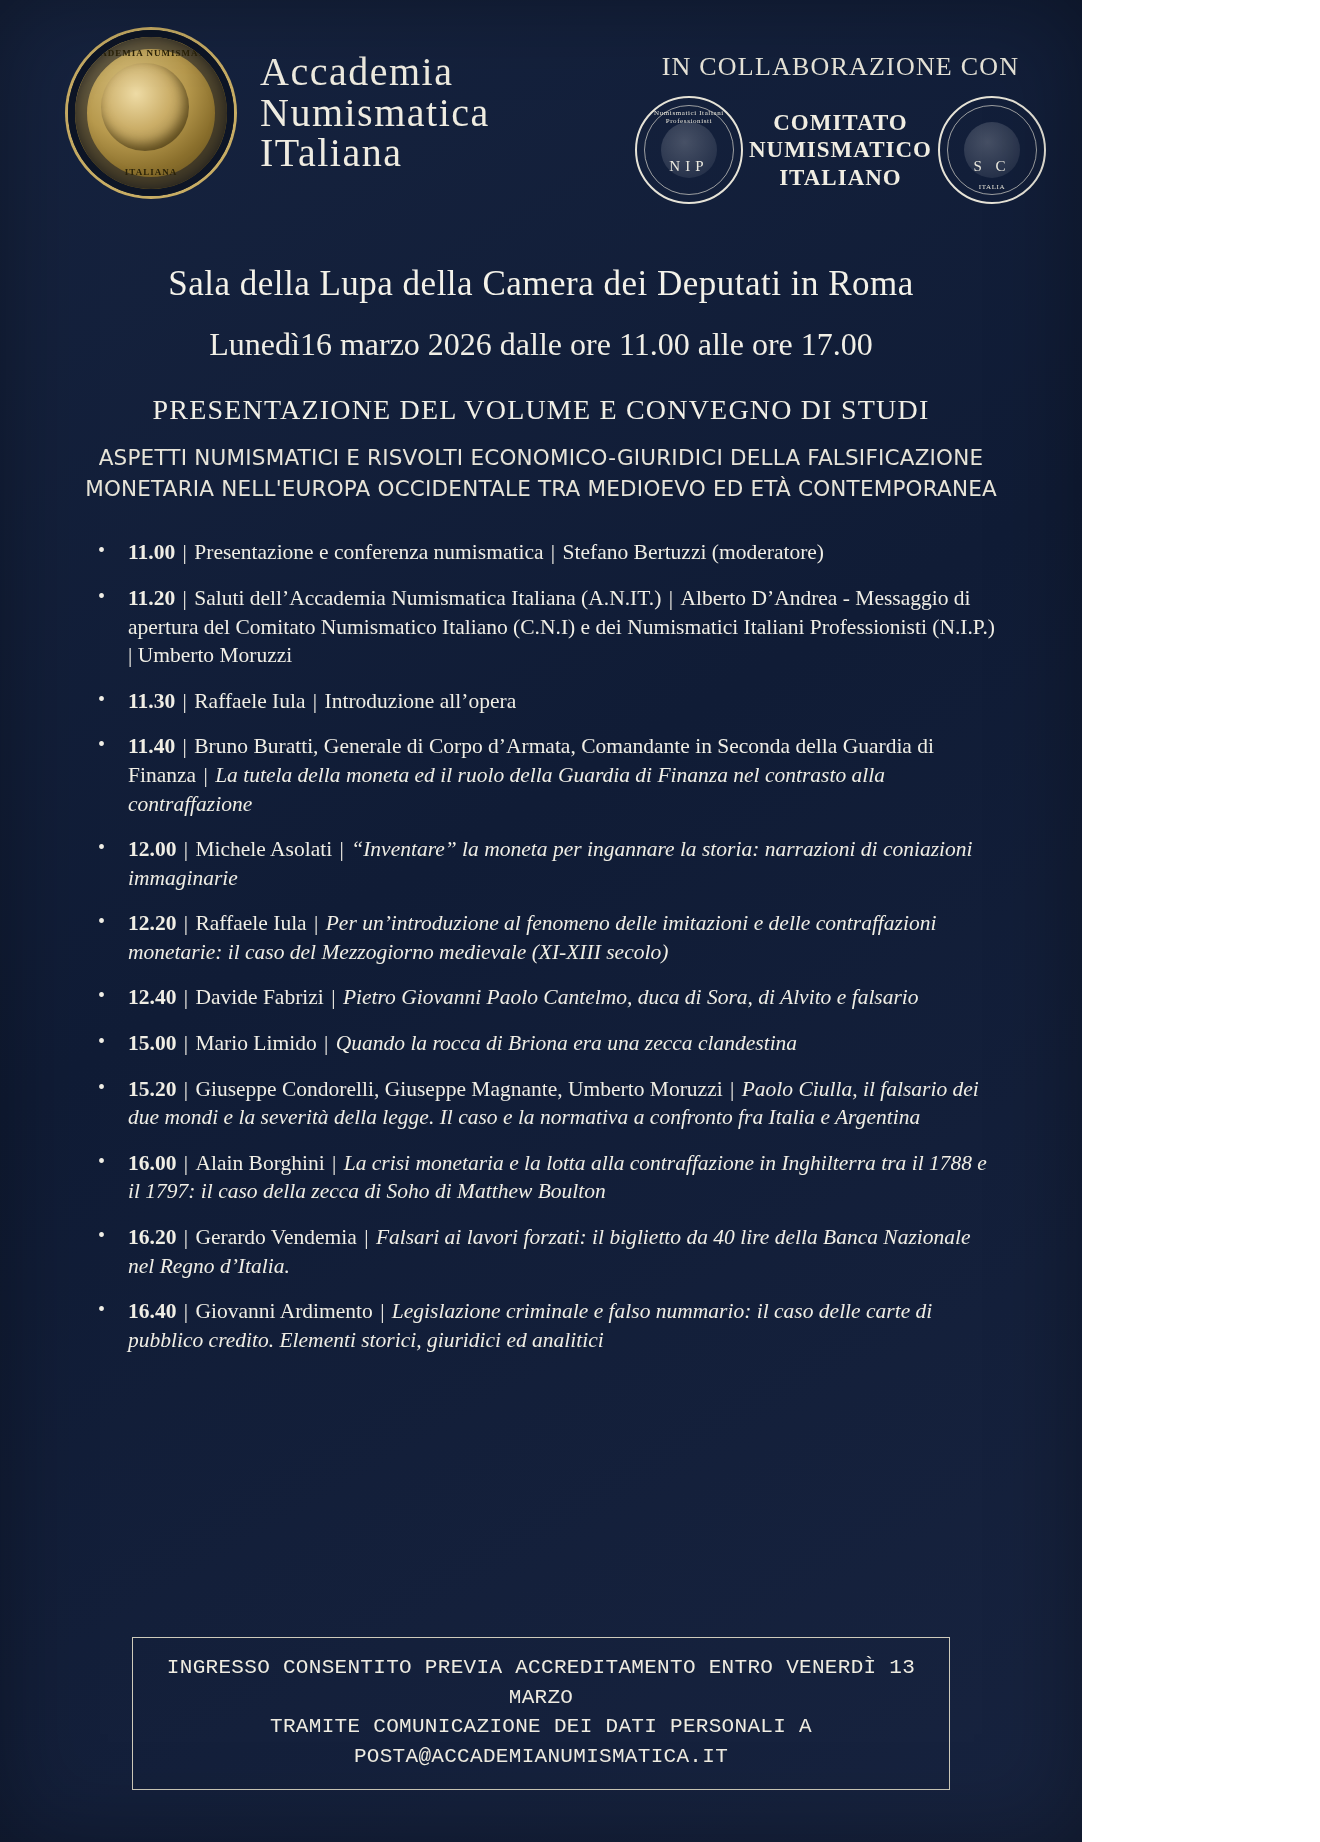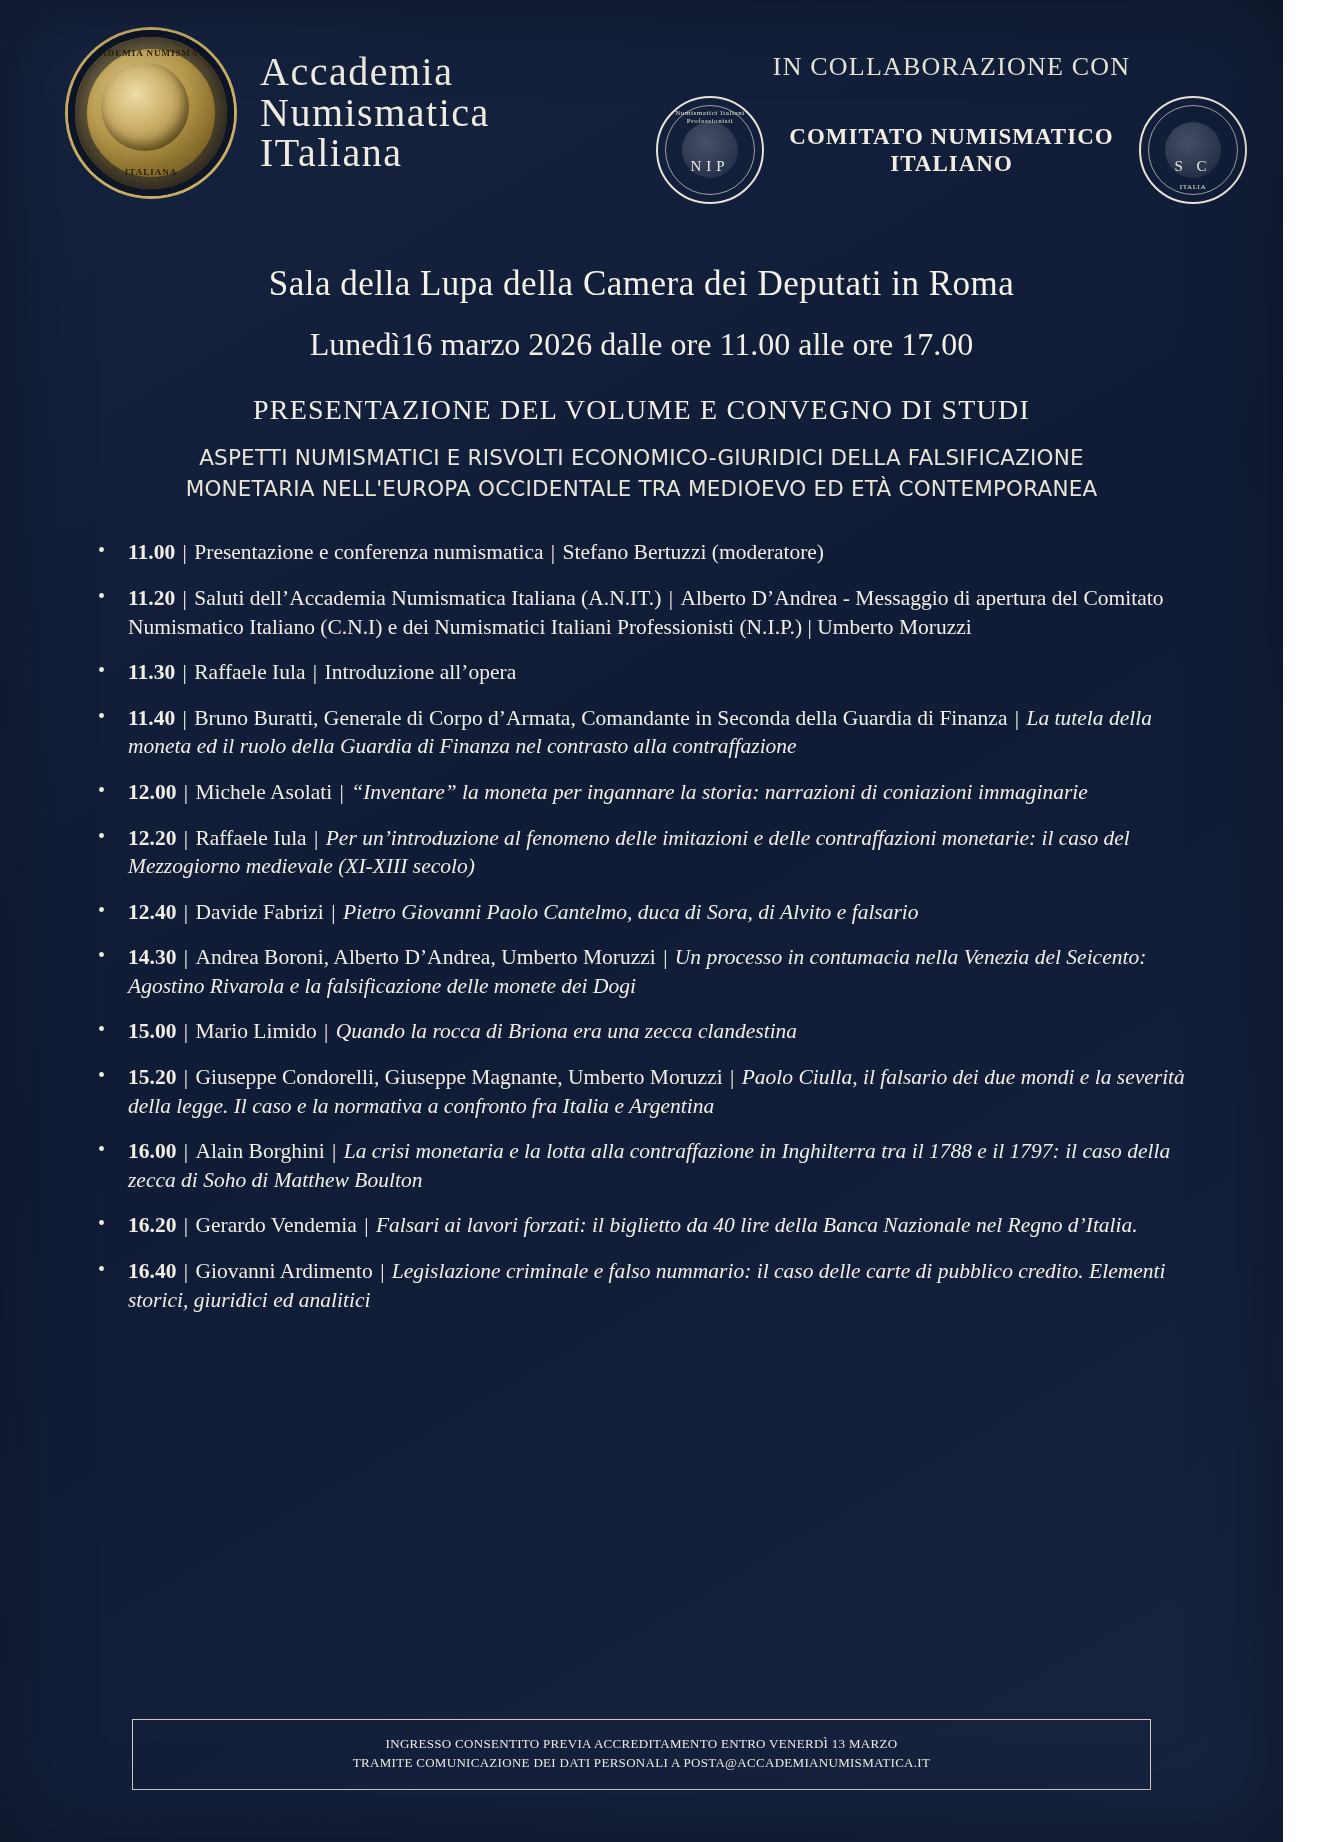--- a/index.html
+++ b/index.html
@@ -8,21 +8,21 @@
     background: #ffffff;
   }
   body {
     width: 1320px;
     height: 1842px;
     font-family: "Liberation Serif", serif;
     overflow: hidden;
   }
   #poster {
     position: relative;
-    width: 1283px;
+    width: 1082px;
     height: 1842px;
     margin: 0;
     background: #132140;
     background: linear-gradient(150deg, #16233f 0%, #101c36 45%, #17233f 100%);
     color: #f2f0e8;
     box-sizing: border-box;
     padding: 0 36px;
   }
   #poster:after {
     content: "";
@@ -239,22 +239,22 @@
   .footer {
     position: absolute;
     left: 132px;
     right: 132px;
     bottom: 52px;
     border: 1.5px solid #cfcbbb;
     padding: 15px 10px 17px 10px;
     text-align: center;
   }
   .footer div {
-    font-family: Liberation Serif, serif;
-    font-size: 13px;
+    font-family: Liberation Mono, monospace;
+    font-size: 21px;
     letter-spacing: 0.3px;
     line-height: 1.42;
     color: #efece1;
   }
 </style>
 </head>
 <body>
 
 <div id="poster">
 
@@ -301,21 +301,20 @@
   </div>
 
   <ul class="program" id="program-list">
       <li><span class="time">11.00</span><span class="sep"> | </span><span>Presentazione e conferenza numismatica</span><span class="sep"> | </span><span>Stefano Bertuzzi (moderatore)</span></li>
       <li><span class="time">11.20</span><span class="sep"> | </span><span>Saluti dell’Accademia Numismatica Italiana (A.N.IT.)</span><span class="sep"> | </span><span>Alberto D’Andrea - Messaggio di apertura del Comitato Numismatico Italiano (C.N.I) e dei Numismatici Italiani Professionisti (N.I.P.) | Umberto Moruzzi</span></li>
       <li><span class="time">11.30</span><span class="sep"> | </span><span>Raffaele Iula</span><span class="sep"> | </span><span>Introduzione all’opera</span></li>
       <li><span class="time">11.40</span><span class="sep"> | </span><span>Bruno Buratti, Generale di Corpo d’Armata, Comandante in Seconda della Guardia di Finanza</span><span class="sep"> | </span><span class="talk">La tutela della moneta ed il ruolo della Guardia di Finanza nel contrasto alla contraffazione</span></li>
       <li><span class="time">12.00</span><span class="sep"> | </span><span>Michele Asolati</span><span class="sep"> | </span><span class="talk">“Inventare” la moneta per ingannare la storia: narrazioni di coniazioni immaginarie</span></li>
       <li><span class="time">12.20</span><span class="sep"> | </span><span>Raffaele Iula</span><span class="sep"> | </span><span class="talk">Per un’introduzione al fenomeno delle imitazioni e delle contraffazioni monetarie: il caso del Mezzogiorno medievale (XI-XIII secolo)</span></li>
       <li><span class="time">12.40</span><span class="sep"> | </span><span>Davide Fabrizi</span><span class="sep"> | </span><span class="talk">Pietro Giovanni Paolo Cantelmo, duca di Sora, di Alvito e falsario</span></li>
-      <li><span class="time">14.30</span><span class="sep"> | </span><span>Andrea Boroni, Alberto D’Andrea, Umberto Moruzzi</span><span class="sep"> | </span><span class="talk">Un processo in contumacia nella Venezia del Seicento: Agostino Rivarola e la falsificazione delle monete dei Dogi</span></li>
       <li><span class="time">15.00</span><span class="sep"> | </span><span>Mario Limido</span><span class="sep"> | </span><span class="talk">Quando la rocca di Briona era una zecca clandestina</span></li>
       <li><span class="time">15.20</span><span class="sep"> | </span><span>Giuseppe Condorelli, Giuseppe Magnante, Umberto Moruzzi</span><span class="sep"> | </span><span class="talk">Paolo Ciulla, il falsario dei due mondi e la severità della legge. Il caso e la normativa a confronto fra Italia e Argentina</span></li>
       <li><span class="time">16.00</span><span class="sep"> | </span><span>Alain Borghini</span><span class="sep"> | </span><span class="talk">La crisi monetaria e la lotta alla contraffazione in Inghilterra tra il 1788 e il 1797: il caso della zecca di Soho di Matthew Boulton</span></li>
       <li><span class="time">16.20</span><span class="sep"> | </span><span>Gerardo Vendemia</span><span class="sep"> | </span><span class="talk">Falsari ai lavori forzati: il biglietto da 40 lire della Banca Nazionale nel Regno d’Italia.</span></li>
       <li><span class="time">16.40</span><span class="sep"> | </span><span>Giovanni Ardimento</span><span class="sep"> | </span><span class="talk">Legislazione criminale e falso nummario: il caso delle carte di pubblico credito. Elementi storici, giuridici ed analitici</span></li>
     </ul>
 
   <div class="footer">
     <div>INGRESSO CONSENTITO PREVIA ACCREDITAMENTO ENTRO VENERDÌ 13 MARZO</div>
     <div>TRAMITE COMUNICAZIONE DEI DATI PERSONALI A POSTA@ACCADEMIANUMISMATICA.IT</div>

